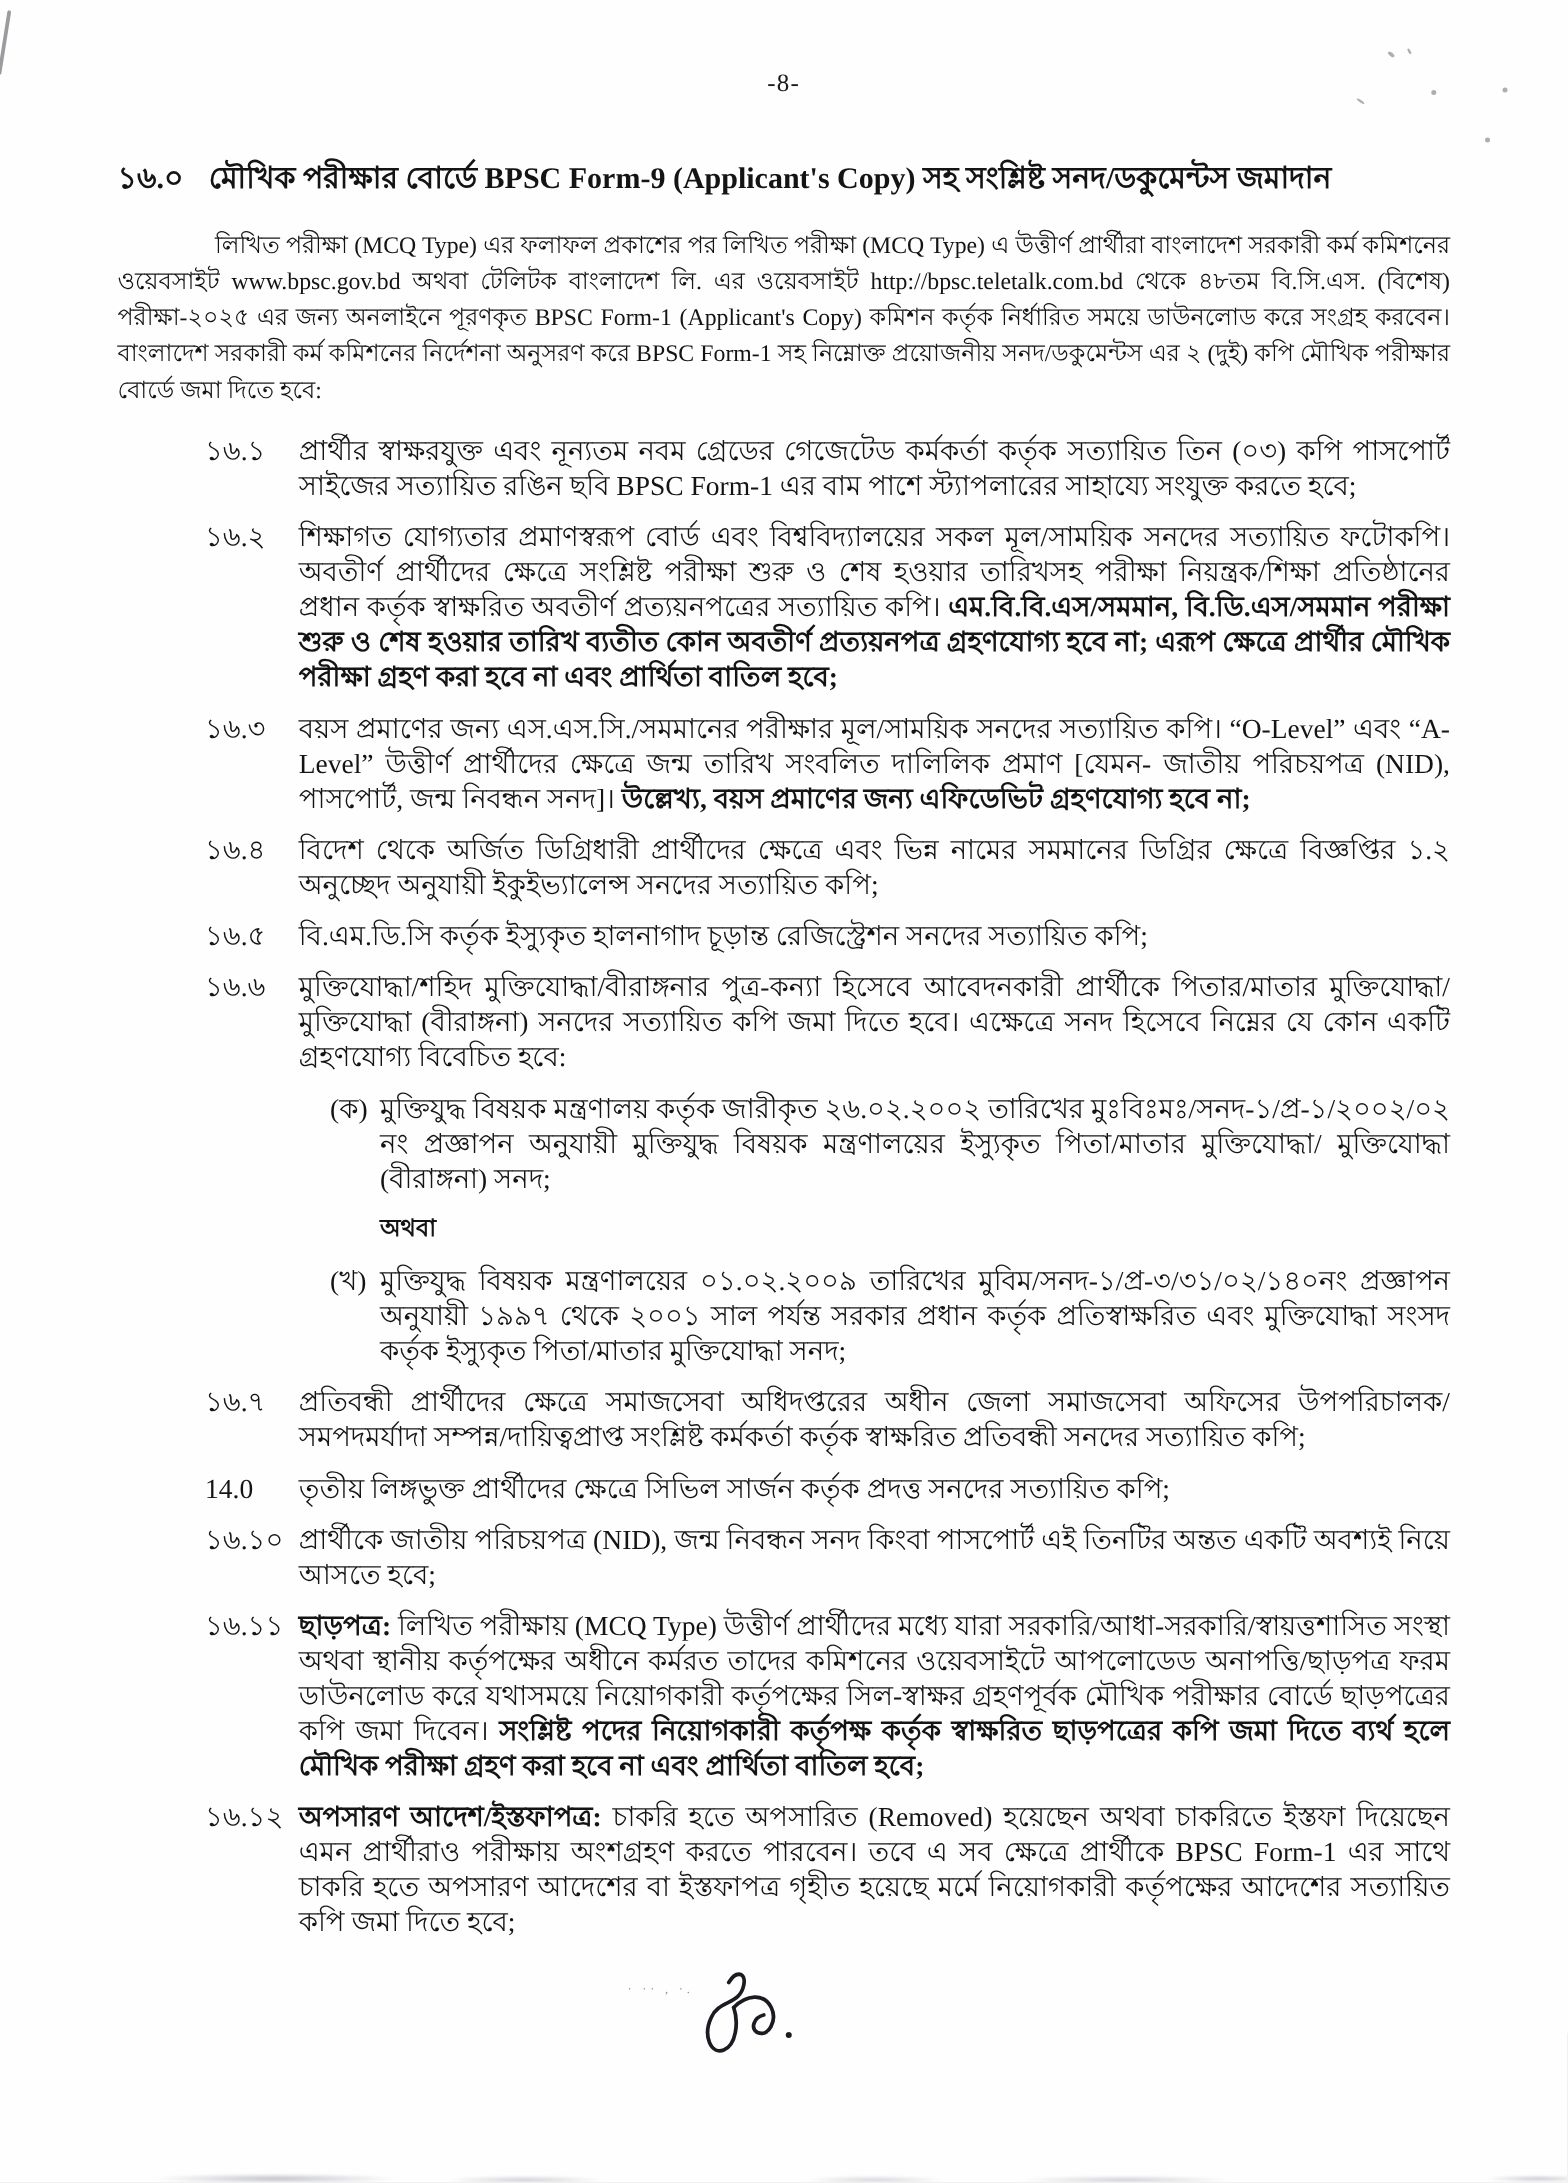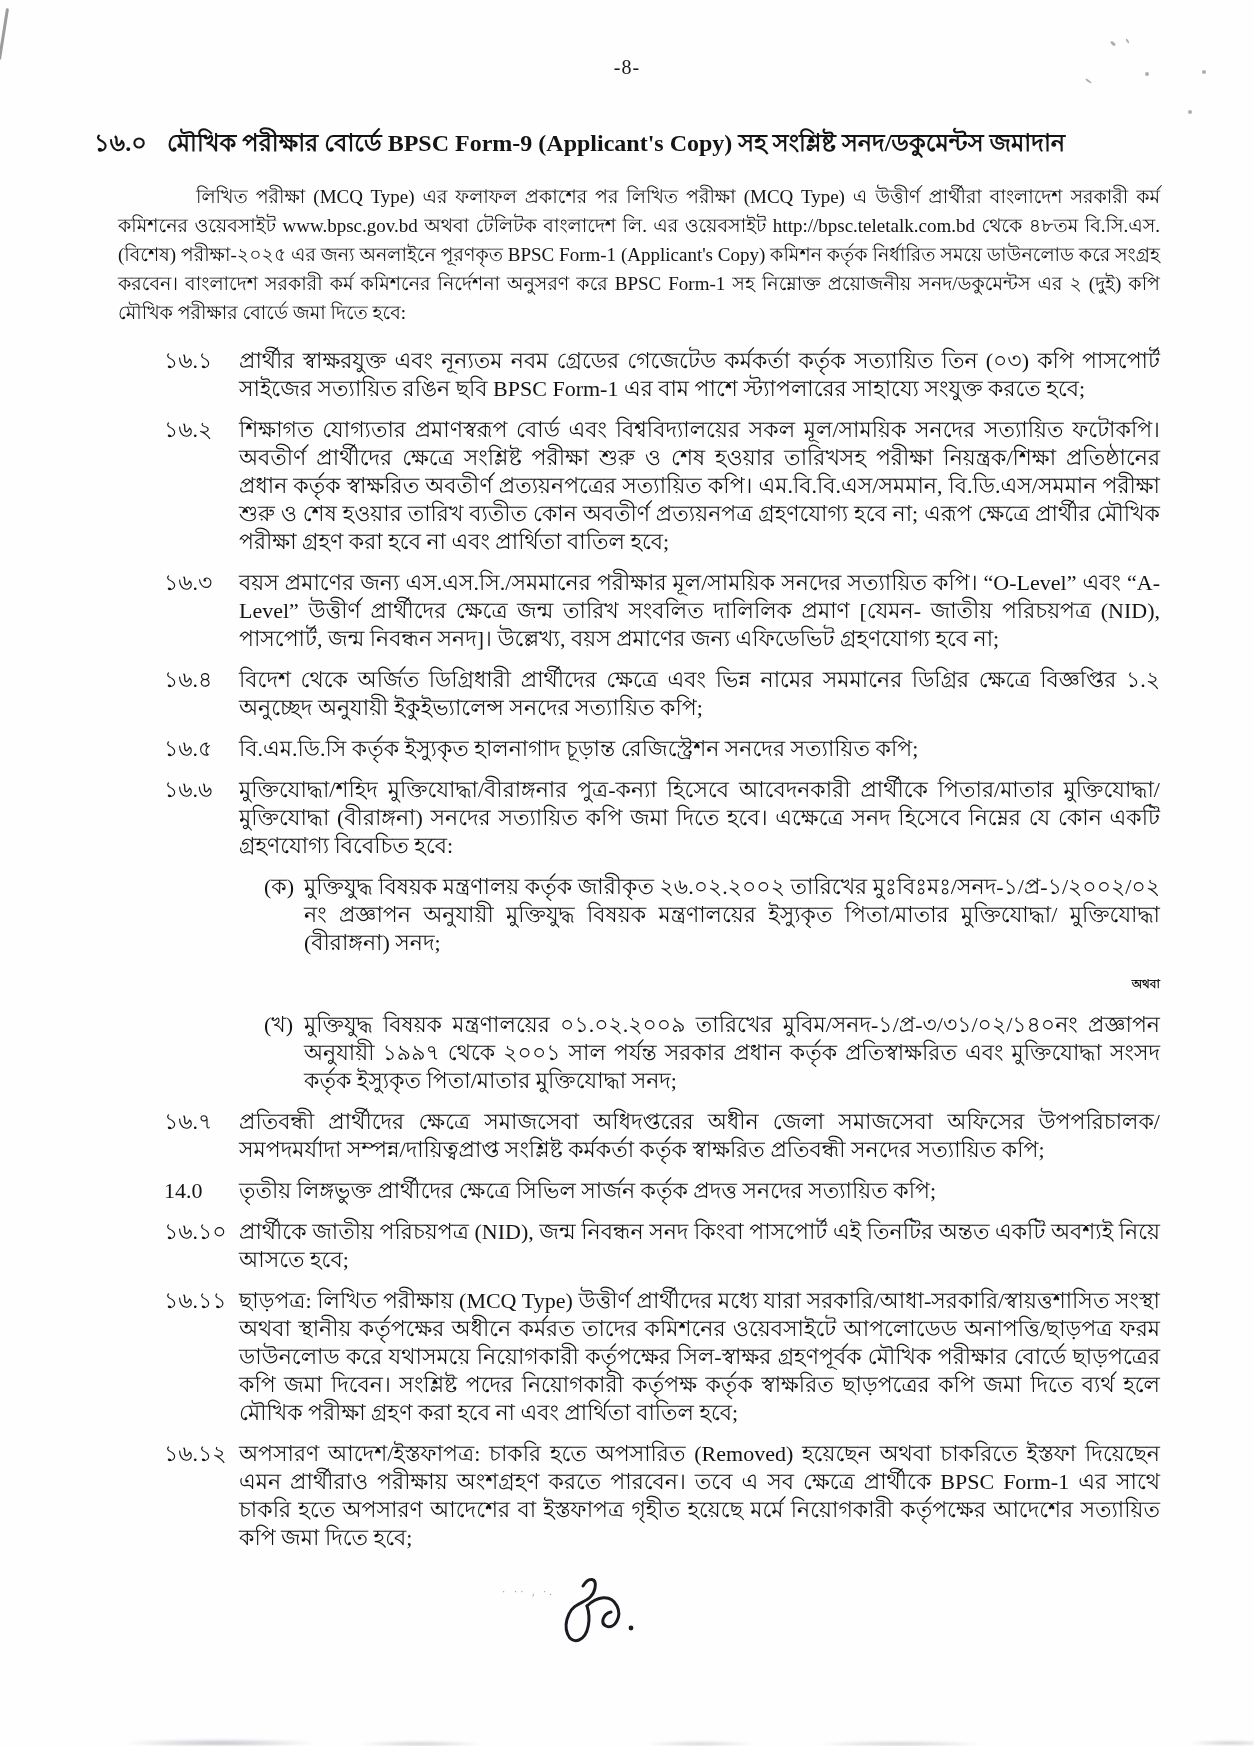--- a/index.html
+++ b/index.html
@@ -27,43 +27,42 @@
     font-size:24px;
     line-height:28px;
   }
   .heading .h-num{flex:none;width:73px;}
   .intro{
     margin-top:25px;
     font-size:19px;
     line-height:29px;
     text-align:justify;
     text-indent:78px;
-    margin-left:24px;
   }
   .items{margin-top:20px;}
   .row{
     display:flex;
     padding-left:70px;
     margin-bottom:13px;
     font-size:22px;
     line-height:28px;
   }
   .row .num{flex:none;width:75px;}
   .row .txt{flex:1;text-align:justify;}
   .row.sub{padding-left:170px;}
   .row.sub .num{width:40px;}
   .connector{
-    text-align:right;
+    text-align:left;
     padding-left:210px;
     font-weight:bold;
-    font-size:12px;
+    font-size:19px;
     line-height:28px;
     margin-bottom:13px;
   }
-  .seg-b{font-weight:normal;}
+  .seg-b{font-weight:bold;}
   .signature{
     position:absolute;
     left:545px;top:1566px;
     width:130px;height:100px;
   }
   .sig-specks{
     position:absolute;
     left:502px;top:1586px;
     width:90px;height:10px;
     color:#6b6b72;

